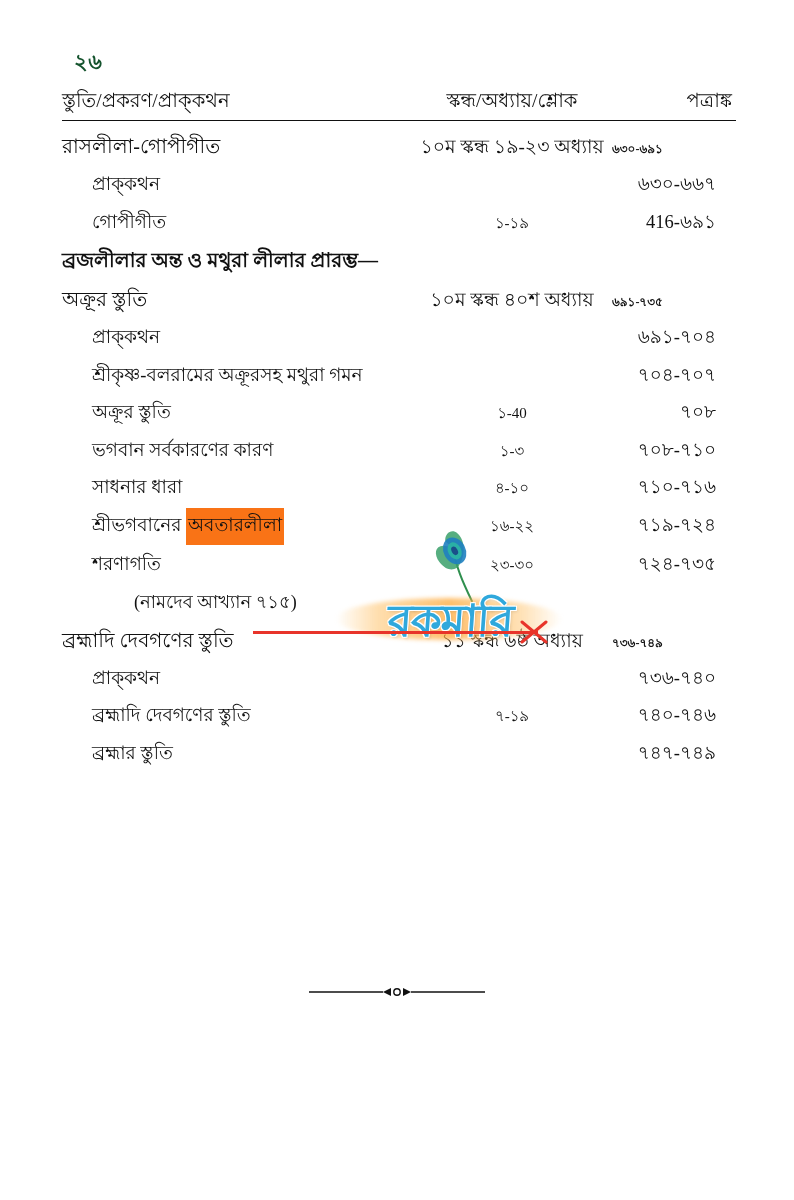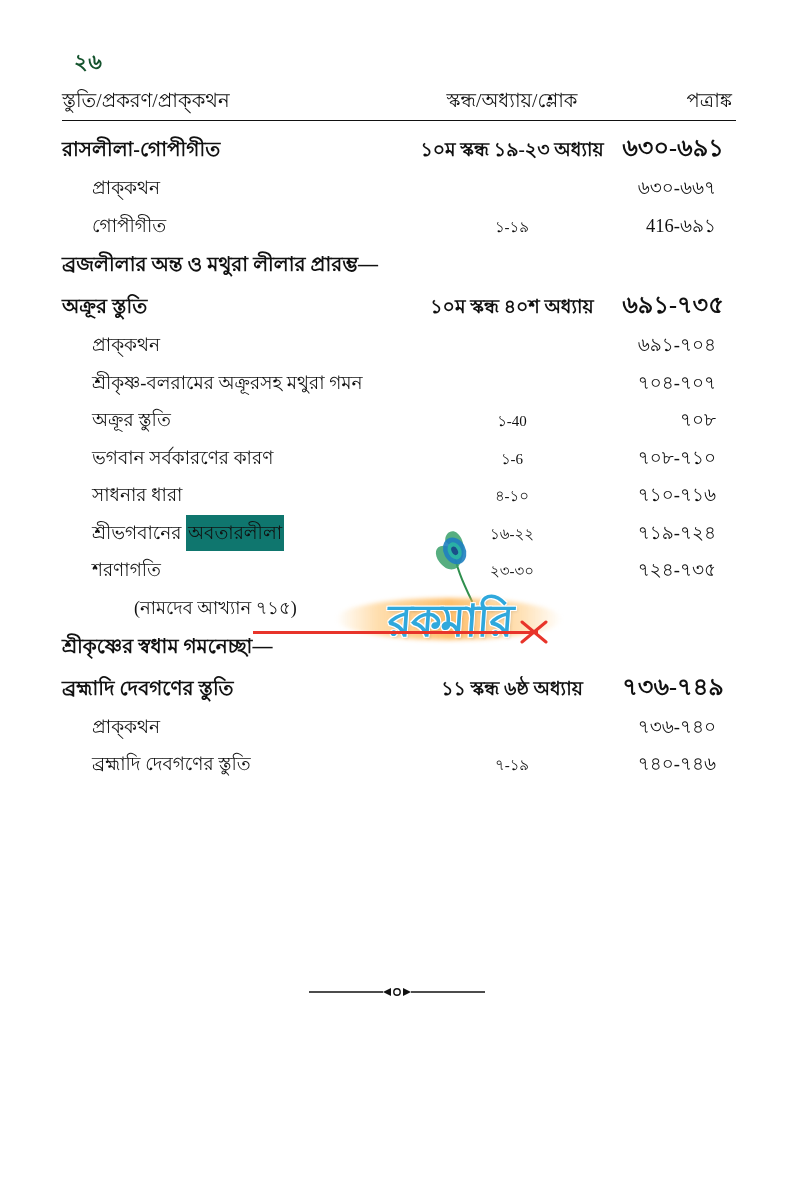--- a/index.html
+++ b/index.html
@@ -56,26 +56,26 @@
 
   .rule {
     height: 0;
     border-top: 1.6px solid #111;
     margin: 0 0 6px 0;
   }
 
   .row td { padding: 9.5px 0 9.5px 0; }
 
   .lvl-main td.col-title {
-    font-weight: bold;
+    font-weight: normal;
     font-size: 20px;
     padding-left: 0;
   }
-  .lvl-main td.col-middle { font-weight: bold; font-size: 19px; }
-  .lvl-main td.col-pages  { font-weight: bold; font-size: 24px; text-align: center; padding-right: 2px;}
+  .lvl-main td.col-middle { font-weight: normal; font-size: 19px; }
+  .lvl-main td.col-pages  { font-weight: bold; font-size: 12px; text-align: left; padding-right: 2px;}
 
   .lvl-sub td.col-title {
     padding-left: 30px;
     font-size: 18.5px;
   }
   .lvl-sub td.col-middle { font-size: 15px; }
   .lvl-sub td.col-pages  { font-size: 18.5px; text-align: right; padding-right: 20px; }
 
   .lvl-section td.col-title {
     font-weight: bold;
@@ -154,22 +154,23 @@
   .footer-orn {
     position: absolute;
     left: 0;
     right: 0;
     top: 985px;
     text-align: center;
   }
   .footer-orn svg { display: inline-block; }
 
   .redbox {
-    background: #0f766e;
+    background: #f97316;
     padding: 8px 2px;
+    font-family: Liberation Mono, monospace;
   }
 </style>
 </head>
 <body>
 
 <div class="page">
 
   <div class="page-number">২৬</div>
 
   <table class="toc">
@@ -217,58 +218,60 @@
           <td class="col-middle"></td>
           <td class="col-pages">৭০৪-৭০৭</td>
         </tr>
         <tr class="row lvl-sub">
           <td class="col-title">অক্রূর স্তুতি</td>
           <td class="col-middle">১-40</td>
           <td class="col-pages">৭০৮</td>
         </tr>
         <tr class="row lvl-sub">
           <td class="col-title">ভগবান সর্বকারণের কারণ</td>
-          <td class="col-middle">১-6</td>
+          <td class="col-middle">১-৩</td>
           <td class="col-pages">৭০৮-৭১০</td>
         </tr>
         <tr class="row lvl-sub">
           <td class="col-title">সাধনার ধারা</td>
           <td class="col-middle">৪-১০</td>
           <td class="col-pages">৭১০-৭১৬</td>
         </tr>
         <tr class="row lvl-sub">
           <td class="col-title">শ্রীভগবানের <span class="redbox">অবতারলীলা</span></td>
           <td class="col-middle">১৬-২২</td>
           <td class="col-pages">৭১৯-৭২৪</td>
         </tr>
         <tr class="row lvl-sub">
           <td class="col-title">শরণাগতি</td>
           <td class="col-middle">২৩-৩০</td>
           <td class="col-pages">৭২৪-৭৩৫</td>
         </tr>
         <tr class="row lvl-note">
           <td class="col-title" colspan="3">(নামদেব আখ্যান ৭১৫)</td>
-        </tr>
-        <tr class="row lvl-section">
-          <td class="col-title" colspan="3">শ্রীকৃষ্ণের স্বধাম গমনেচ্ছা—</td>
         </tr>
         <tr class="row lvl-main">
           <td class="col-title">ব্রহ্মাদি দেবগণের স্তুতি</td>
           <td class="col-middle">১১ স্কন্ধ ৬ষ্ঠ অধ্যায়</td>
           <td class="col-pages">৭৩৬-৭৪৯</td>
         </tr>
         <tr class="row lvl-sub">
           <td class="col-title">প্রাক্‌কথন</td>
           <td class="col-middle"></td>
           <td class="col-pages">৭৩৬-৭৪০</td>
         </tr>
         <tr class="row lvl-sub">
           <td class="col-title">ব্রহ্মাদি দেবগণের স্তুতি</td>
           <td class="col-middle">৭-১৯</td>
           <td class="col-pages">৭৪০-৭৪৬</td>
+        </tr>
+        <tr class="row lvl-sub">
+          <td class="col-title">ব্রহ্মার স্তুতি</td>
+          <td class="col-middle"></td>
+          <td class="col-pages">৭৪৭-৭৪৯</td>
         </tr>
       </tbody>
   </table>
 
   <div class="watermark">
     <div class="wm-feather">
       <svg viewBox="0 0 90 90" width="90" height="90">
         <g transform="rotate(-18 45 45)">
           <path d="M45 88 C42 66 40 48 44 30" stroke="#2f8f4e" stroke-width="2" fill="none"></path>
           <path d="M44 32 C30 18 22 28 26 40 C30 52 40 54 45 48 C52 42 58 28 52 18 C48 12 40 14 38 22" fill="#3aa06a" opacity="0.85"></path>

